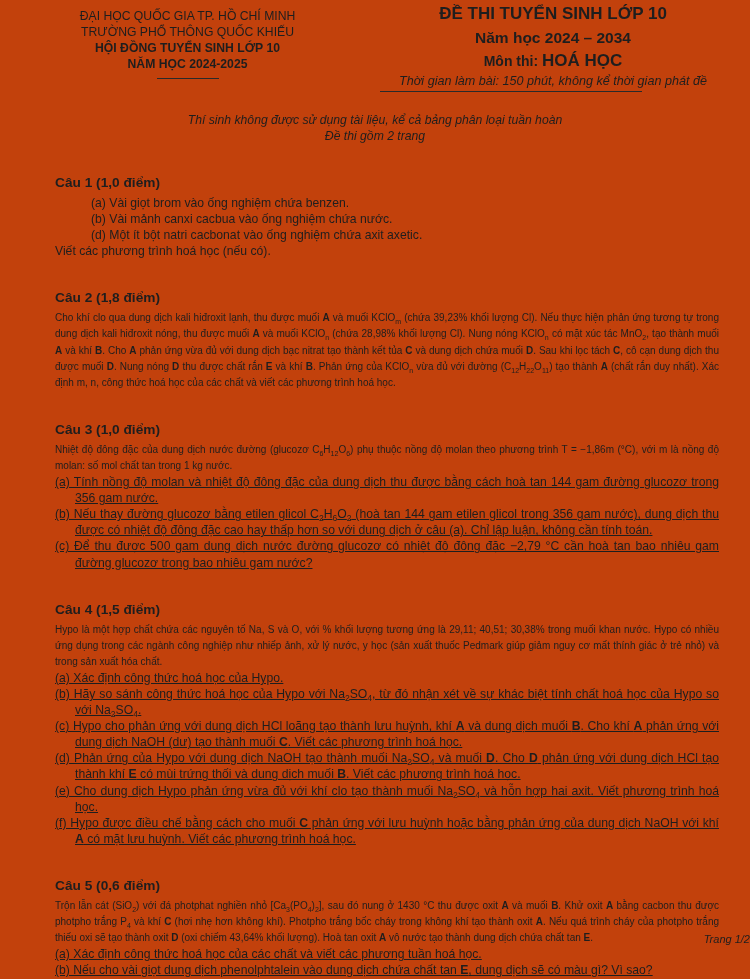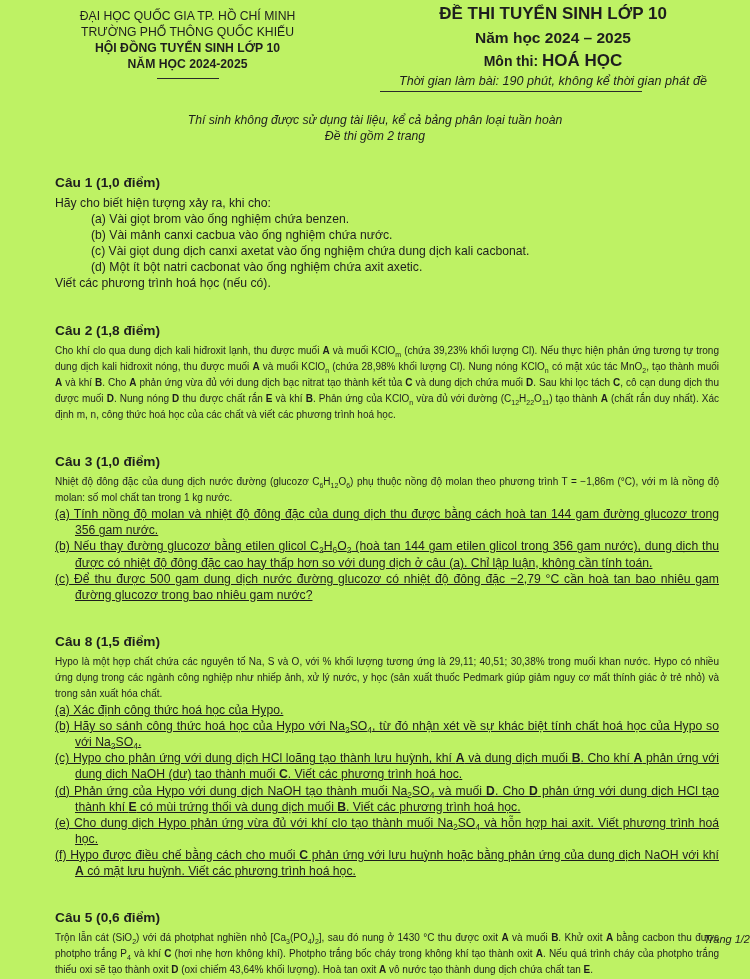--- a/index.html
+++ b/index.html
@@ -1,18 +1,18 @@
 <!DOCTYPE html>
 <html lang="vi"><head>
 <meta charset="utf-8">
 <style>
   html,body { margin:0; padding:0; background:#e8e8e8; }
   .page {
     position:relative; width:750px; height:979px; margin:0 auto;
-    background:#bef264; overflow:hidden;
+    background:#c2410c; overflow:hidden;
     font-family:"Liberation Sans","DejaVu Sans",sans-serif;
     color:#1e1e1e;
   }
   .content { padding:0 31px 0 55px; }
 
   
   .header { position:relative; height:110px; }
   .org-block { position:absolute; left:35px; top:8px; width:305px; text-align:center;
                font-size:12.6px; line-height:17.5px; }
   .org-strong { font-weight:bold; }
@@ -49,62 +49,60 @@
   <div class="header">
     <div class="org-block">
       <div class="line">ĐẠI HỌC QUỐC GIA TP. HỒ CHÍ MINH</div>
       <div class="line">TRƯỜNG PHỔ THÔNG QUỐC KHIẾU</div>
       <div class="line org-strong">HỘI ĐỒNG TUYỂN SINH LỚP 10</div>
       <div class="line org-strong">NĂM HỌC 2024-2025</div>
       <div class="org-rule"></div>
     </div>
     <div class="exam-block">
       <div class="exam-title">ĐỀ THI TUYỂN SINH LỚP 10</div>
-      <div class="exam-year">Năm học 2024 – 2025</div>
+      <div class="exam-year">Năm học 2024 – 2034</div>
       <div class="exam-subject">
         <span>Môn thi:</span>
         <span class="subject-name">HOÁ HỌC</span>
       </div>
-      <div class="exam-duration">Thời gian làm bài: 190 phút, không kể thời gian phát đề</div>
+      <div class="exam-duration">Thời gian làm bài: 150 phút, không kể thời gian phát đề</div>
       <div class="duration-rule"></div>
     </div>
   </div>
 
   <div class="notes">
     <div>Thí sinh không được sử dụng tài liệu, kể cả bảng phân loại tuần hoàn</div>
     <div>Đề thi gồm 2 trang</div>
   </div>
 
   <div class="content">
 
     <section>
       <h2 class="q-title">Câu 1 (1,0 điểm)</h2>
-      <div class="line">Hãy cho biết hiện tượng xảy ra, khi cho:</div>
       <div class="line q1-item">(a) Vài giọt brom vào ống nghiệm chứa benzen.</div>
       <div class="line q1-item">(b) Vài mảnh canxi cacbua vào ống nghiệm chứa nước.</div>
-      <div class="line q1-item">(c) Vài giọt dung dịch canxi axetat vào ống nghiệm chứa dung dịch kali cacbonat.</div>
       <div class="line q1-item">(d) Một ít bột natri cacbonat vào ống nghiệm chứa axit axetic.</div>
       <div class="line">Viết các phương trình hoá học (nếu có).</div>
     </section>
 
     <section>
       <h2 class="q-title">Câu 2 (1,8 điểm)</h2>
       <p class="para">Cho khí clo qua dung dịch kali hiđroxit lạnh, thu được muối <b>A</b> và muối KClO<sub>m</sub> (chứa 39,23% khối lượng Cl). Nếu thực hiện phản ứng tương tự trong dung dịch kali hiđroxit nóng, thu được muối <b>A</b> và muối KClO<sub>n</sub> (chứa 28,98% khối lượng Cl). Nung nóng KClO<sub>n</sub> có mặt xúc tác MnO<sub>2</sub>, tạo thành muối <b>A</b> và khí <b>B</b>. Cho <b>A</b> phản ứng vừa đủ với dung dịch bạc nitrat tạo thành kết tủa <b>C</b> và dung dịch chứa muối <b>D</b>. Sau khi lọc tách <b>C</b>, cô cạn dung dịch thu được muối <b>D</b>. Nung nóng <b>D</b> thu được chất rắn <b>E</b> và khí <b>B</b>. Phản ứng của KClO<sub>n</sub> vừa đủ với đường (C<sub>12</sub>H<sub>22</sub>O<sub>11</sub>) tạo thành <b>A</b> (chất rắn duy nhất). Xác định m, n, công thức hoá học của các chất và viết các phương trình hoá học.</p>
     </section>
 
     <section>
       <h2 class="q-title">Câu 3 (1,0 điểm)</h2>
       <p class="para">Nhiệt độ đông đặc của dung dịch nước đường (glucozơ C<sub>6</sub>H<sub>12</sub>O<sub>6</sub>) phụ thuộc nồng độ molan theo phương trình T = −1,86m (°C), với m là nồng độ molan: số mol chất tan trong 1 kg nước.</p>
       <div class="part">(a) Tính nồng độ molan và nhiệt độ đông đặc của dung dịch thu được bằng cách hoà tan 144 gam đường glucozơ trong 356 gam nước.</div>
       <div class="part">(b) Nếu thay đường glucozơ bằng etilen glicol C<sub>2</sub>H<sub>6</sub>O<sub>2</sub> (hoà tan 144 gam etilen glicol trong 356 gam nước), dung dịch thu được có nhiệt độ đông đặc cao hay thấp hơn so với dung dịch ở câu (a). Chỉ lập luận, không cần tính toán.</div>
       <div class="part">(c) Để thu được 500 gam dung dịch nước đường glucozơ có nhiệt độ đông đặc −2,79 °C cần hoà tan bao nhiêu gam đường glucozơ trong bao nhiêu gam nước?</div>
     </section>
 
     <section>
-      <h2 class="q-title">Câu 8 (1,5 điểm)</h2>
+      <h2 class="q-title">Câu 4 (1,5 điểm)</h2>
       <p class="para">Hypo là một hợp chất chứa các nguyên tố Na, S và O, với % khối lượng tương ứng là 29,11; 40,51; 30,38% trong muối khan nước. Hypo có nhiều ứng dụng trong các ngành công nghiệp như nhiếp ảnh, xử lý nước, y học (sản xuất thuốc Pedmark giúp giảm nguy cơ mất thính giác ở trẻ nhỏ) và trong sản xuất hóa chất.</p>
       <div class="part">(a) Xác định công thức hoá học của Hypo.</div>
       <div class="part">(b) Hãy so sánh công thức hoá học của Hypo với Na<sub>2</sub>SO<sub>4</sub>, từ đó nhận xét về sự khác biệt tính chất hoá học của Hypo so với Na<sub>2</sub>SO<sub>4</sub>.</div>
       <div class="part">(c) Hypo cho phản ứng với dung dịch HCl loãng tạo thành lưu huỳnh, khí <b>A</b> và dung dịch muối <b>B</b>. Cho khí <b>A</b> phản ứng với dung dịch NaOH (dư) tạo thành muối <b>C</b>. Viết các phương trình hoá học.</div>
       <div class="part">(d) Phản ứng của Hypo với dung dịch NaOH tạo thành muối Na<sub>2</sub>SO<sub>4</sub> và muối <b>D</b>. Cho <b>D</b> phản ứng với dung dịch HCl tạo thành khí <b>E</b> có mùi trứng thối và dung dịch muối <b>B</b>. Viết các phương trình hoá học.</div>
       <div class="part">(e) Cho dung dịch Hypo phản ứng vừa đủ với khí clo tạo thành muối Na<sub>2</sub>SO<sub>4</sub> và hỗn hợp hai axit. Viết phương trình hoá học.</div>
       <div class="part">(f) Hypo được điều chế bằng cách cho muối <b>C</b> phản ứng với lưu huỳnh hoặc bằng phản ứng của dung dịch NaOH với khí <b>A</b> có mặt lưu huỳnh. Viết các phương trình hoá học.</div>
     </section>
 
     <section>

